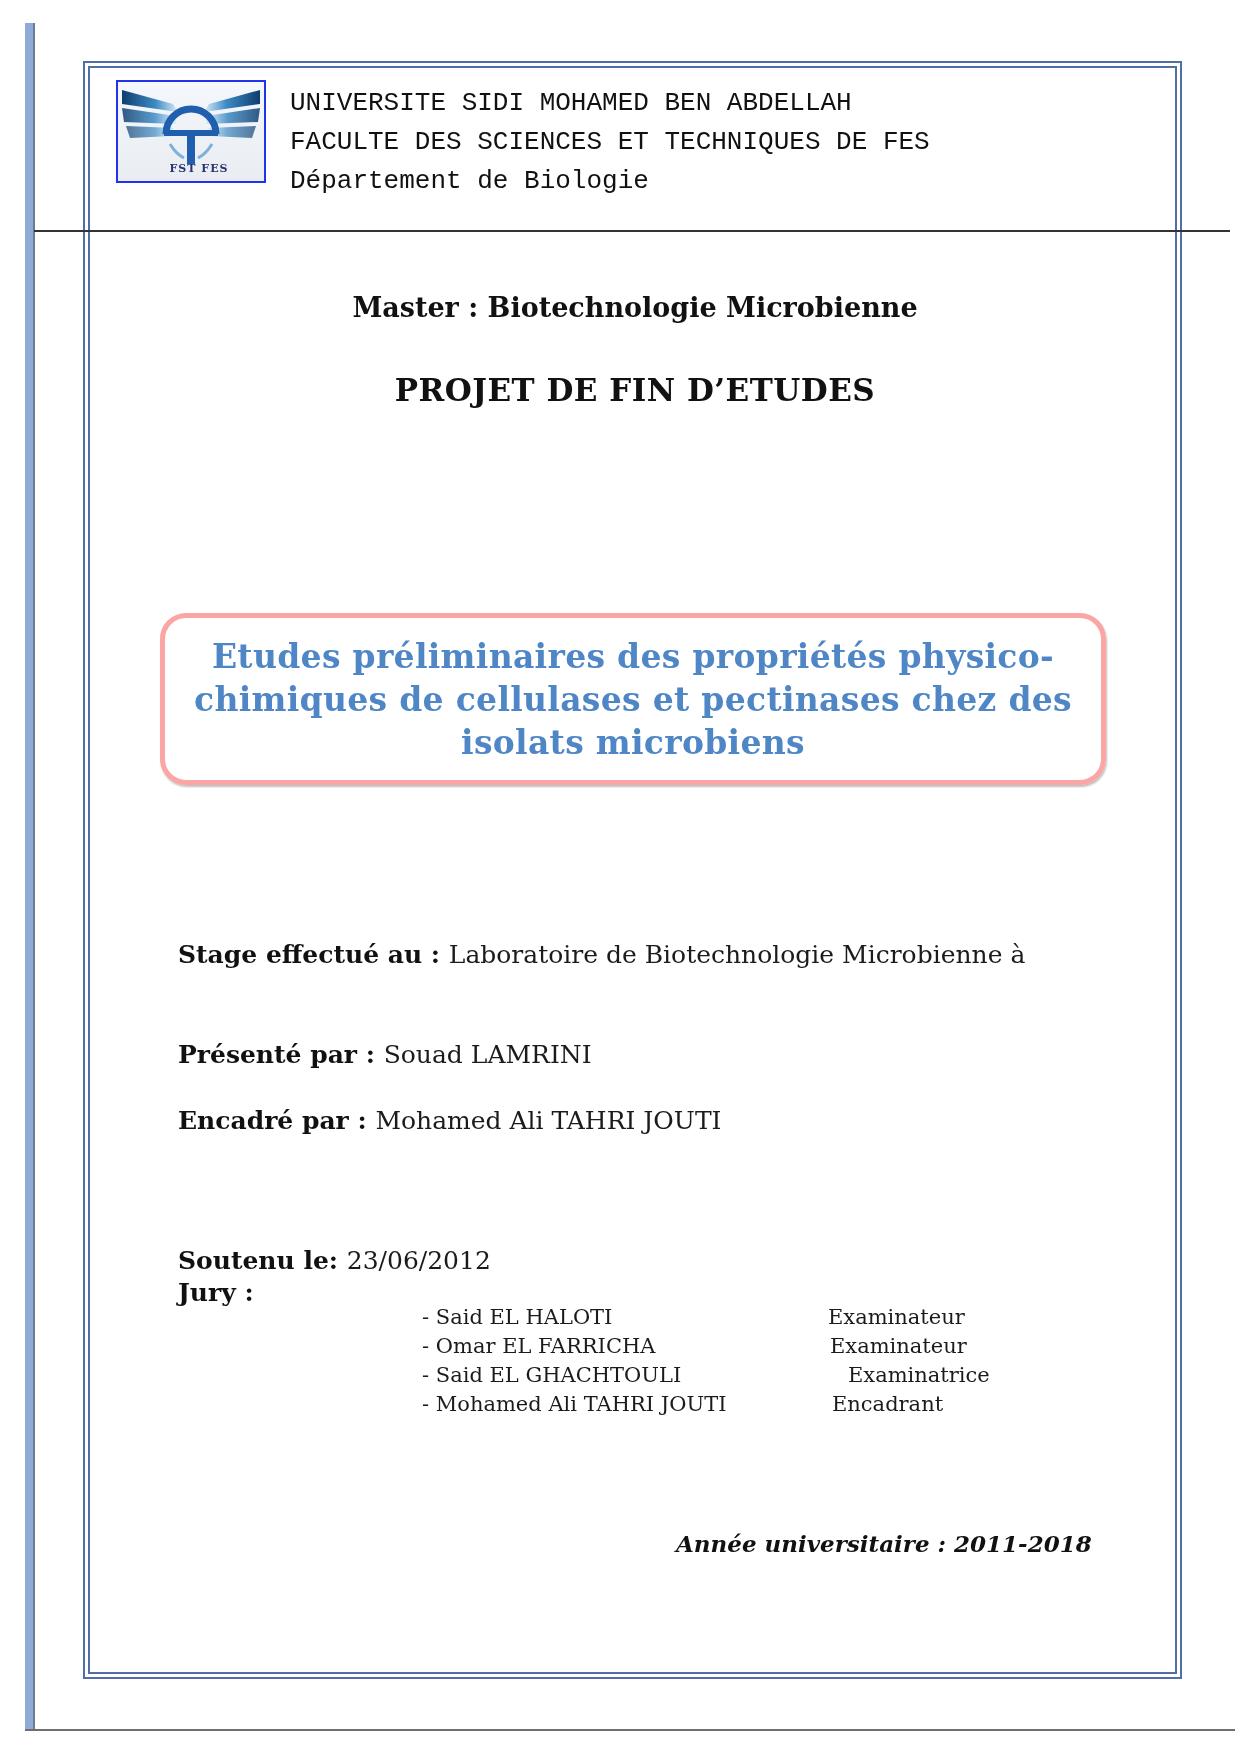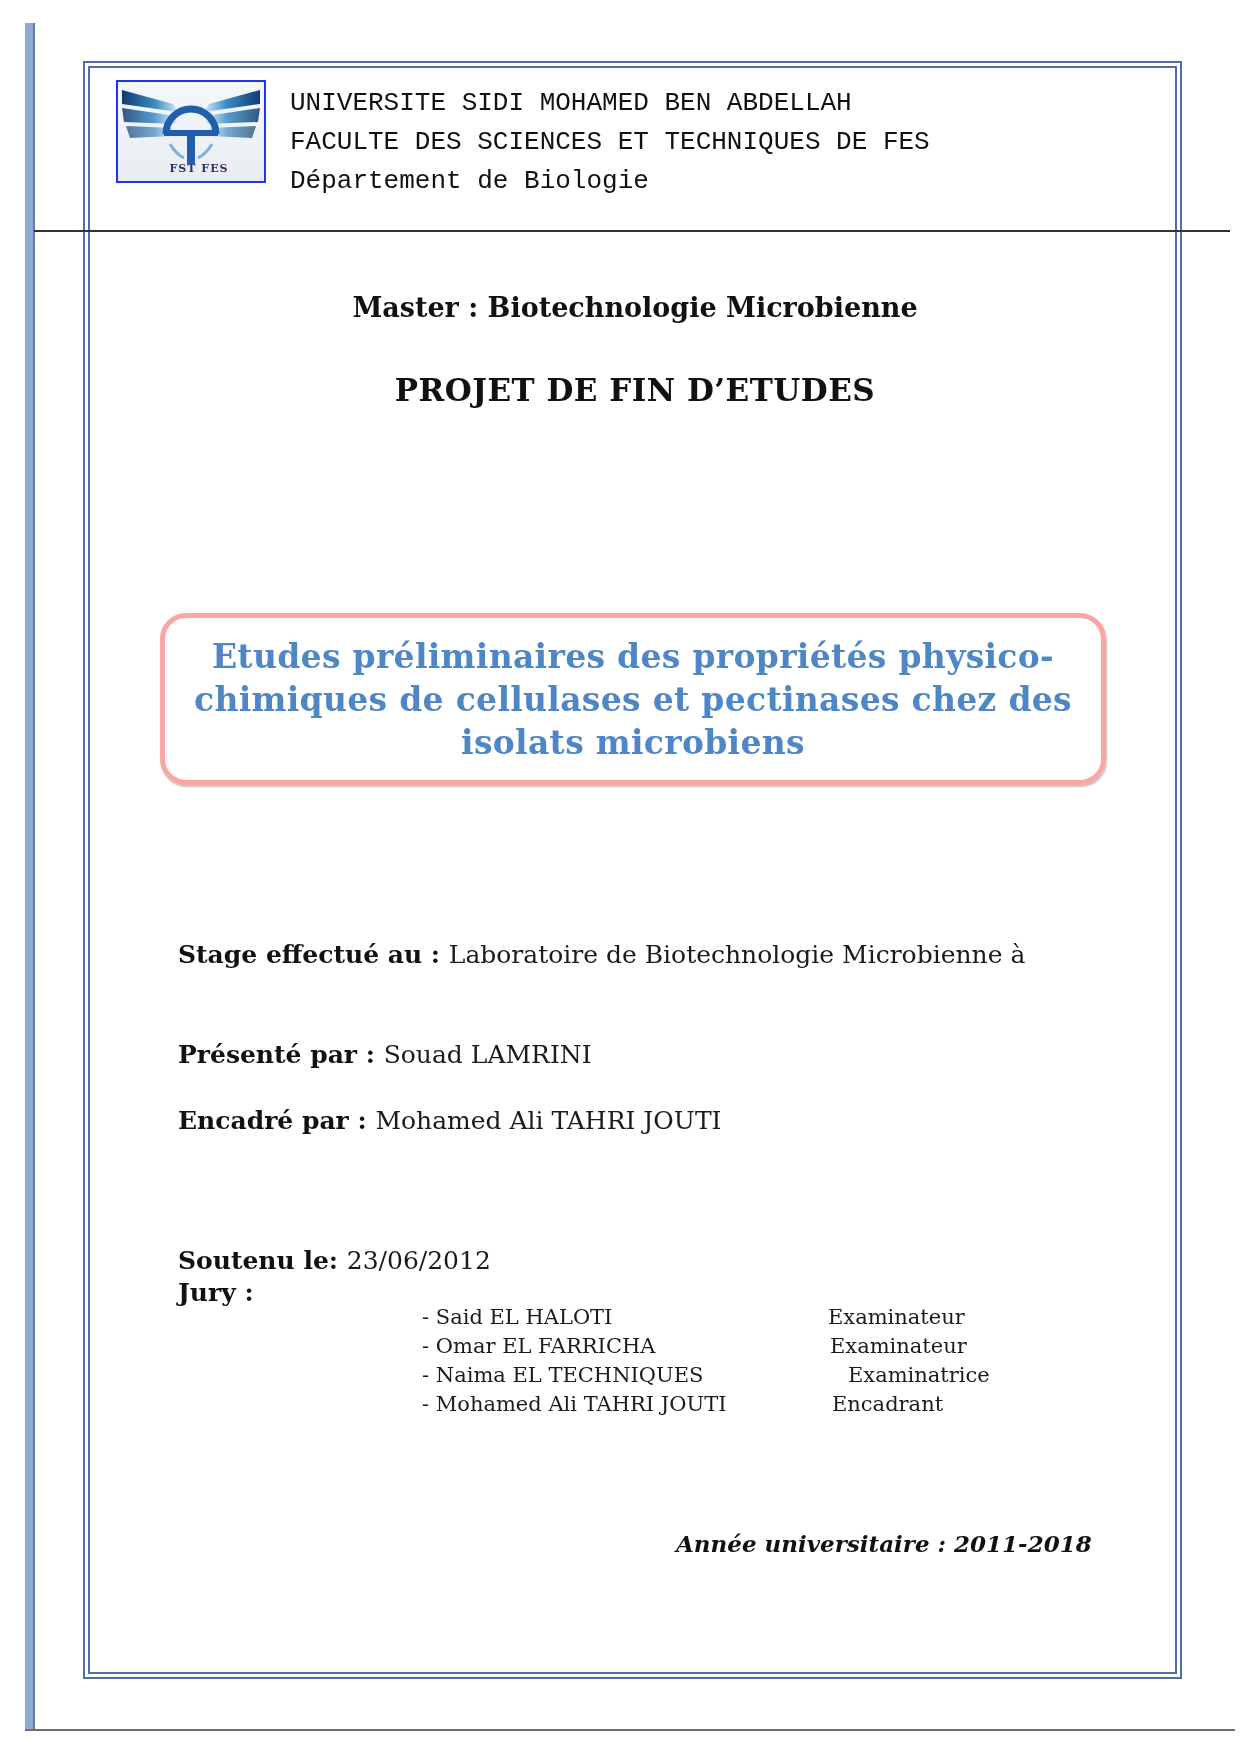--- a/index.html
+++ b/index.html
@@ -119,21 +119,21 @@
 <div class="jury-list">
   <div class="jury-row">
     <span class="jury-name">- Said EL HALOTI</span>
     <span class="jury-role">Examinateur</span>
   </div>
   <div class="jury-row">
     <span class="jury-name">- Omar EL FARRICHA</span>
     <span class="jury-role" style="left:438px">Examinateur</span>
   </div>
   <div class="jury-row">
-    <span class="jury-name">- Naima EL TECHNIQUES</span>
+    <span class="jury-name">- Said EL GHACHTOULI</span>
     <span class="jury-role" style="left:456px">Examinatrice</span>
   </div>
   <div class="jury-row">
     <span class="jury-name">- Mohamed Ali TAHRI JOUTI</span>
     <span class="jury-role" style="left:440px">Encadrant</span>
   </div>
 </div>
 
 <div class="annee">Année universitaire : 2011-2018</div>
 

